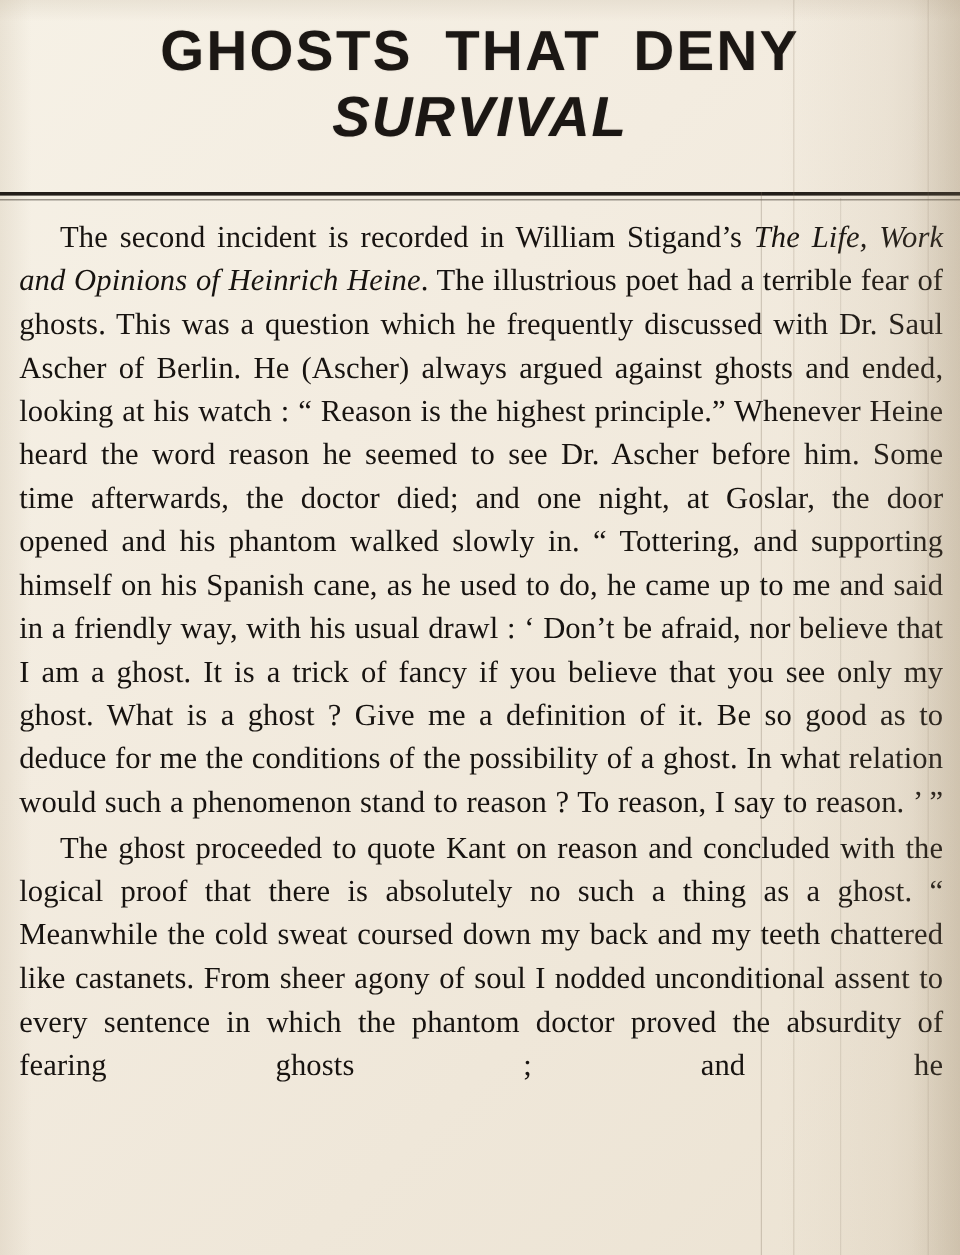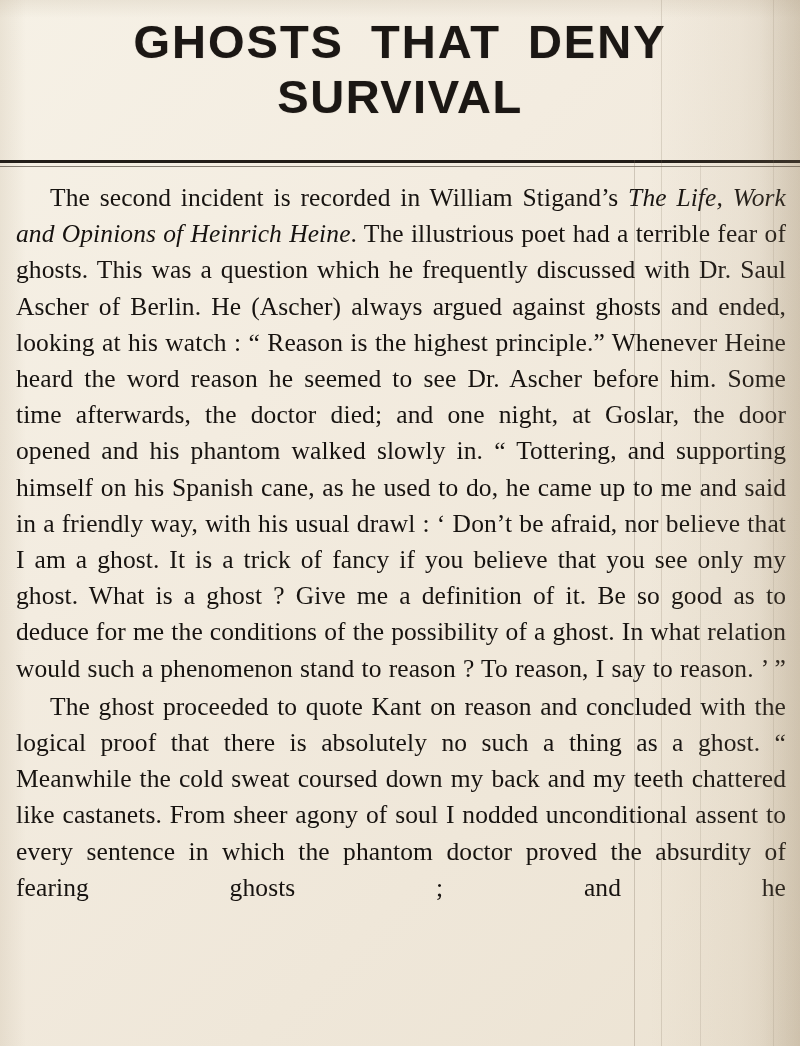--- a/index.html
+++ b/index.html
@@ -61,20 +61,21 @@
     letter-spacing: 2px;
     color: #1b1714;
     word-spacing: 12px;
     padding: 0 28px;
     text-shadow: 0 0 1px rgba(40,30,20,0.35);
   }
   .title .line2 {
     display: block;
     letter-spacing: 1.5px;
     word-spacing: 6px;
+    font-style: italic;
   }
 
   
   .rule {
     position: absolute;
     left: 0;
     right: 0;
     height: 3px;
     background: #221d18;
     top: 160px;

